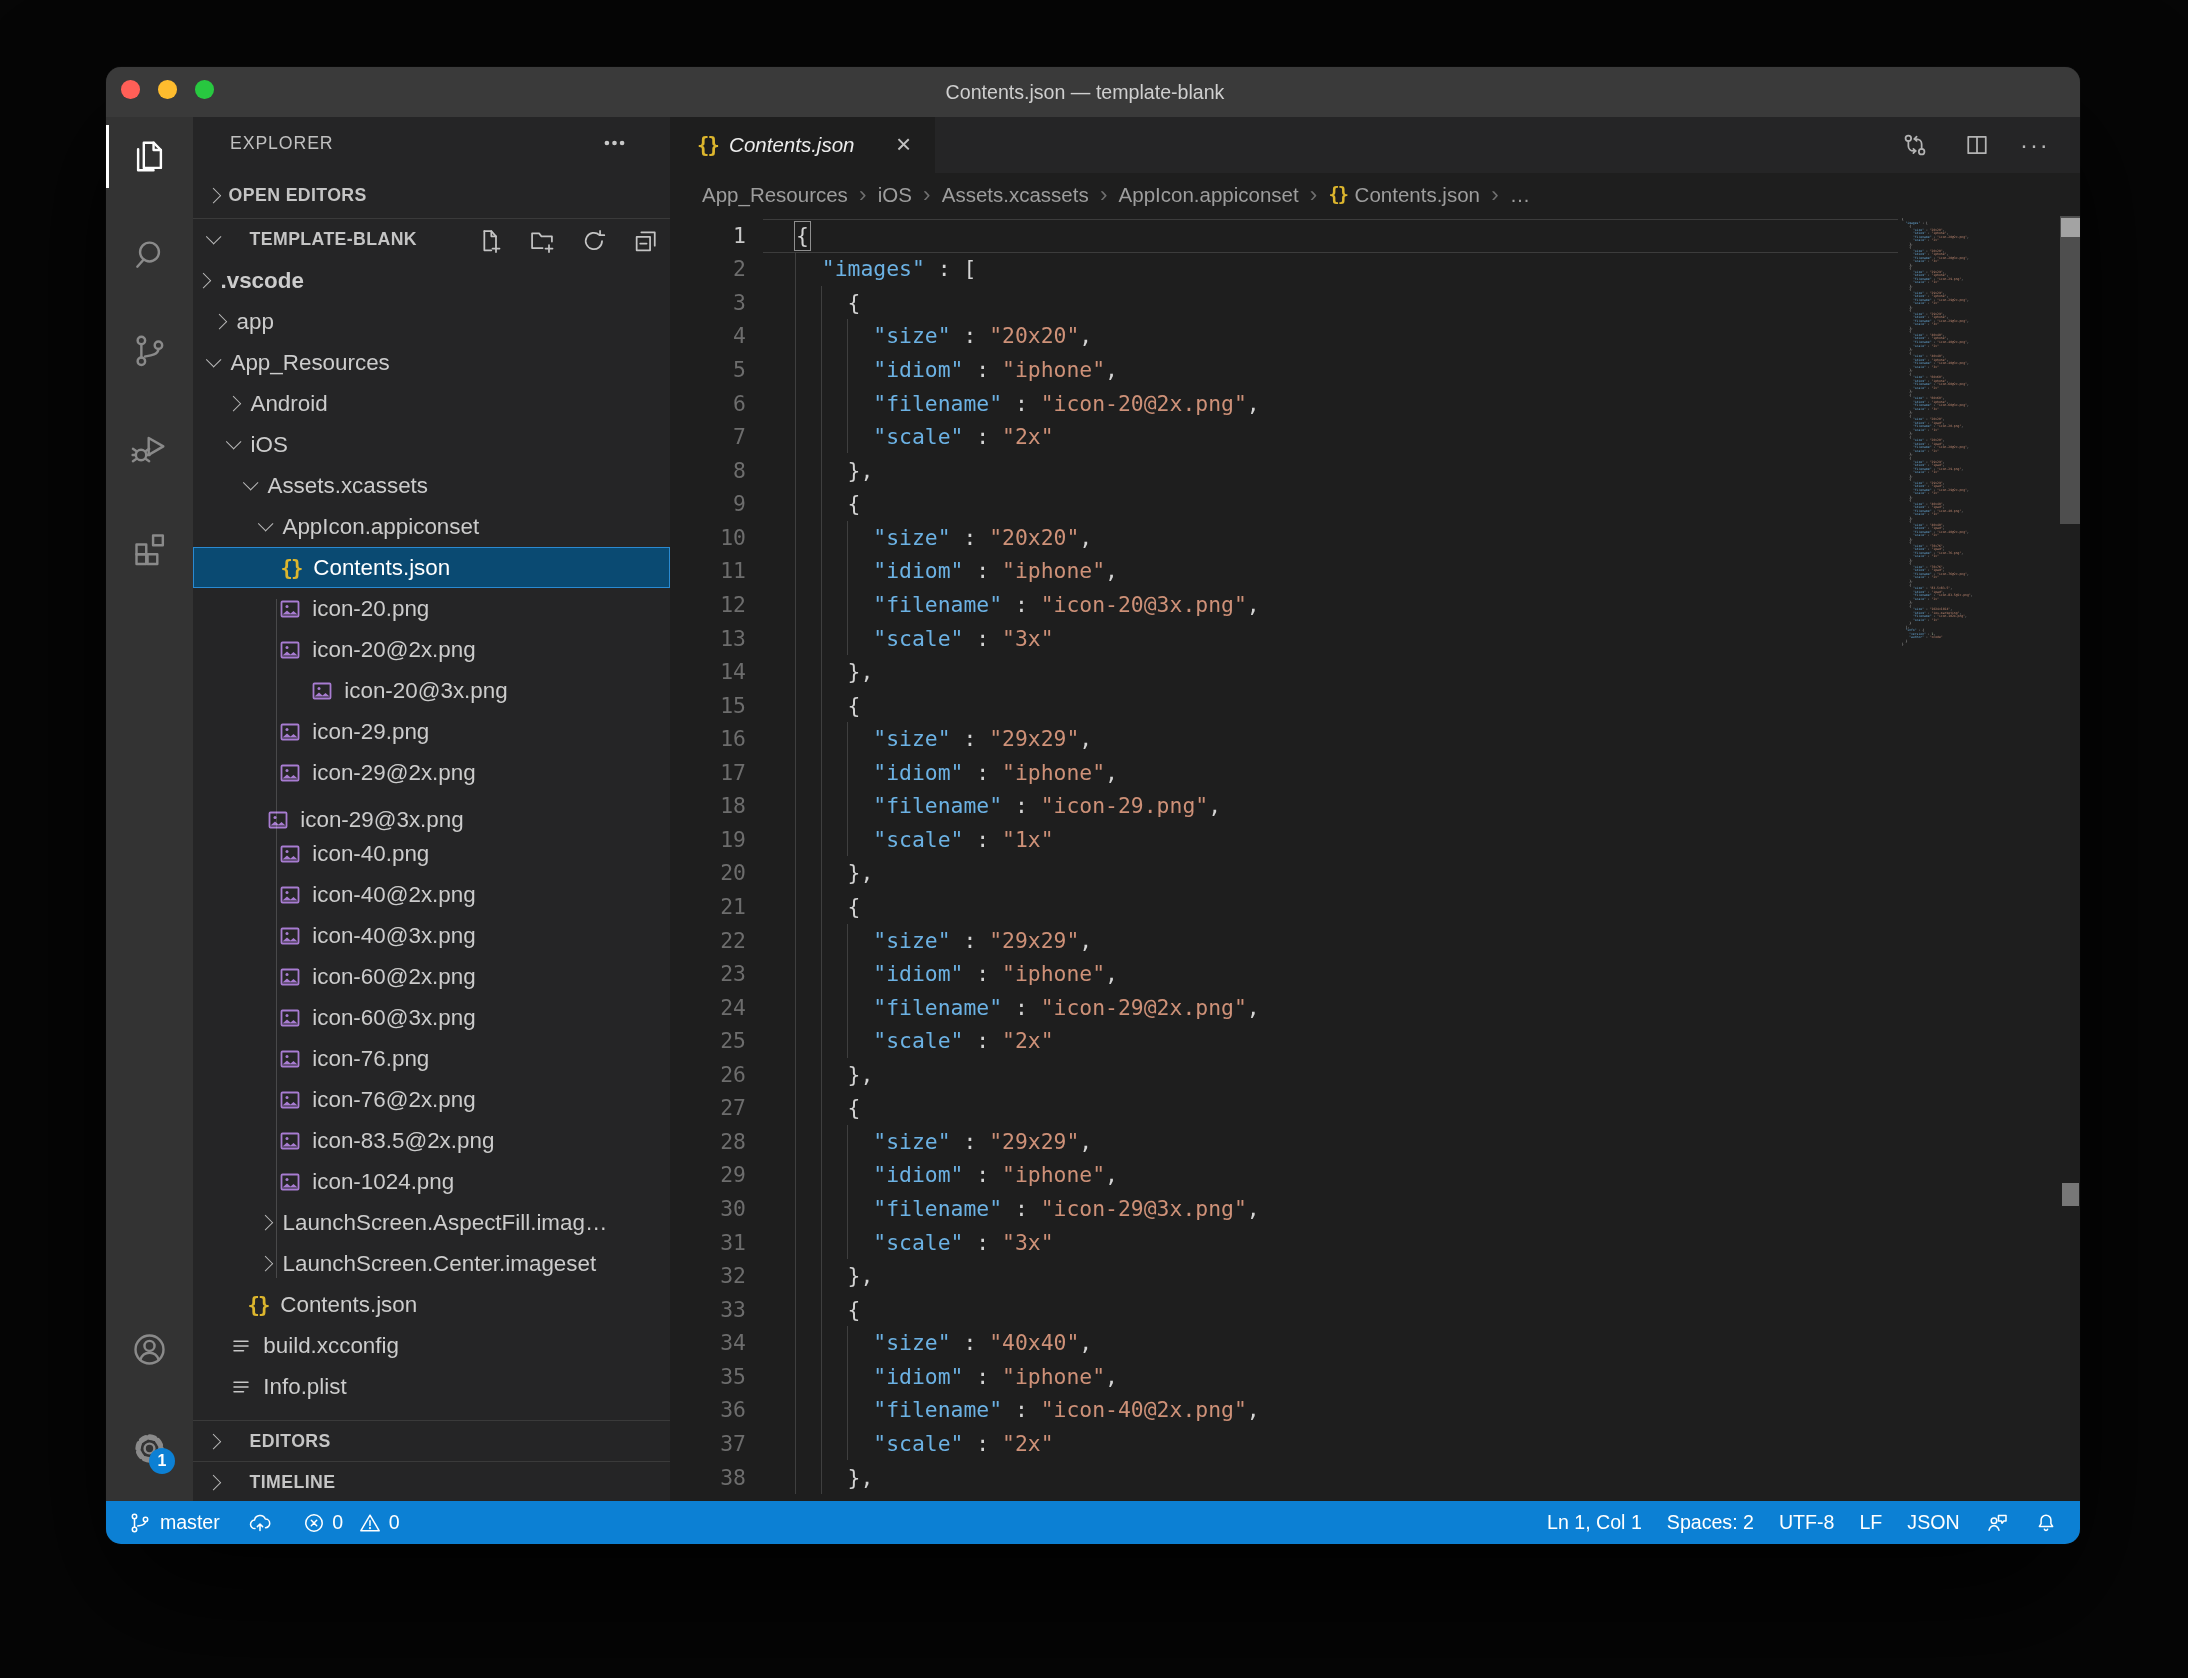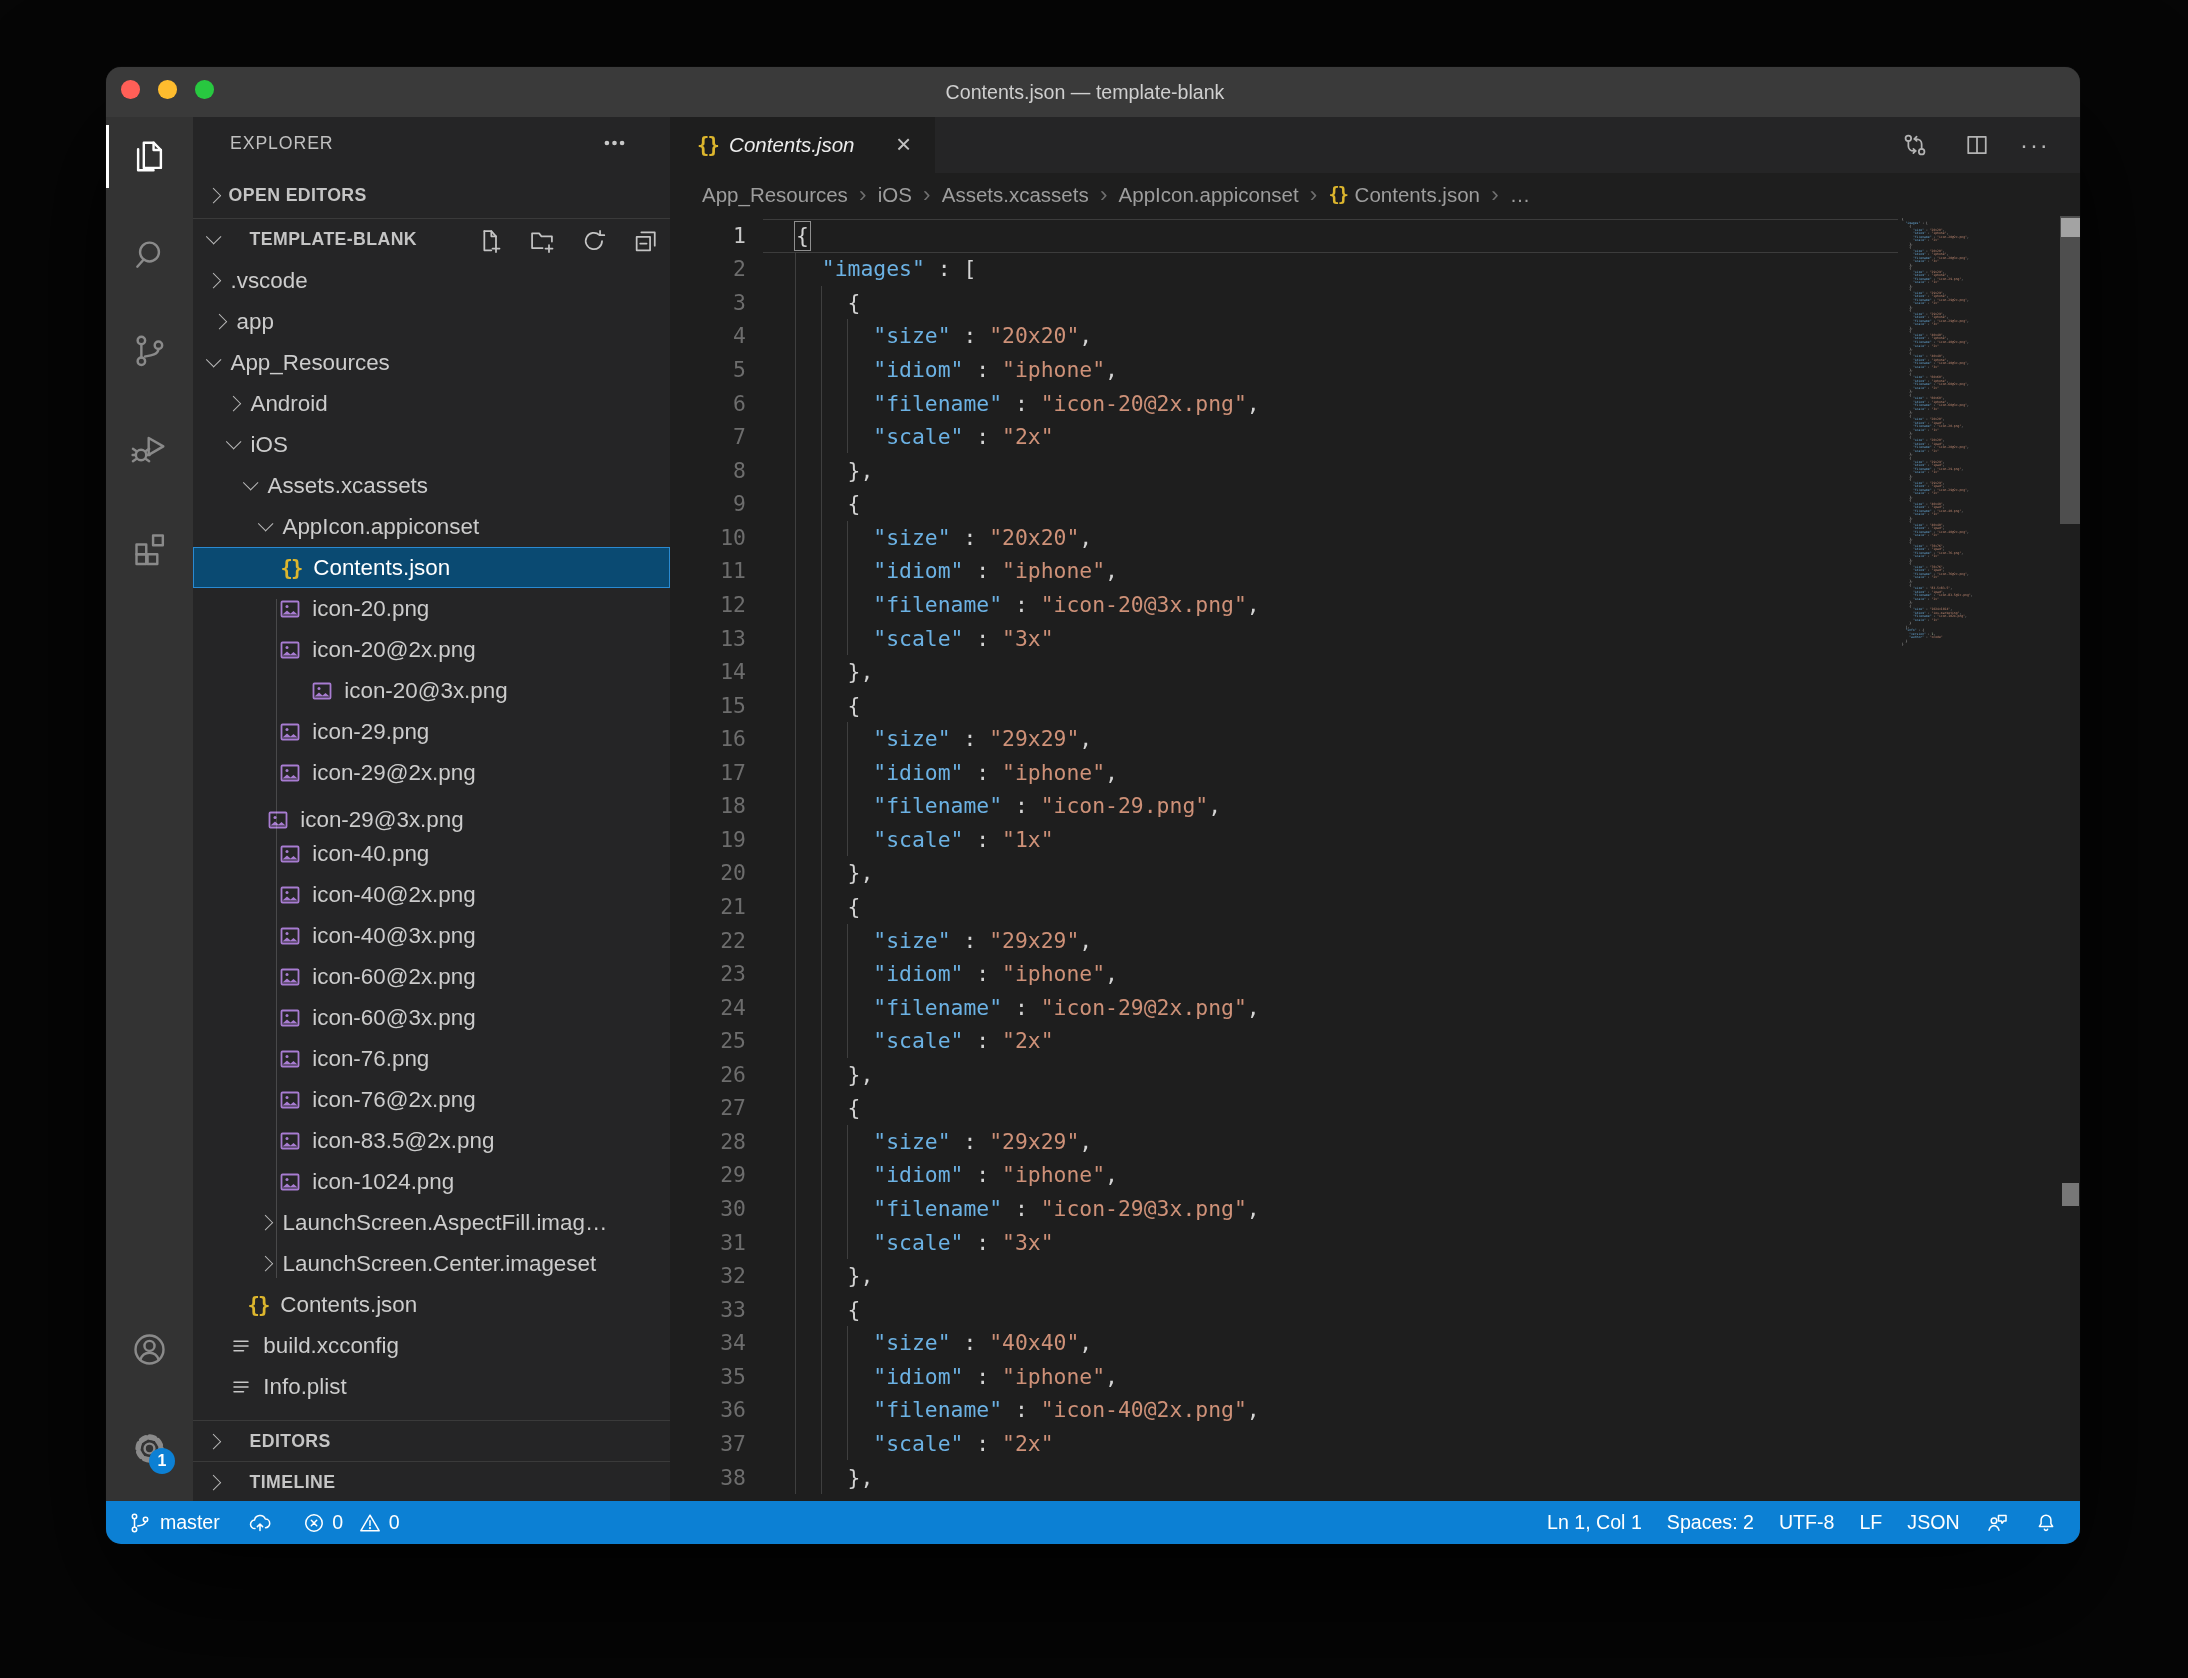--- a/index.html
+++ b/index.html
@@ -190,21 +190,21 @@
             <path d="M18.9 12a7 7 0 1 1-2.2-5.1"></path>
             <path d="M17.2 3.4V7h3.6"></path>
           </svg></div>
         <div class="sb-act" style="left: 439px;"><svg viewBox="0 0 24 24" fill="none" stroke="currentColor" stroke-width="1.5" stroke-linecap="round" stroke-linejoin="round">
             <path d="M8 4.5h11.5V16"></path>
             <rect x="4" y="8.5" width="11.5" height="11.5"></rect>
             <path d="M7 14.2h5.5"></path>
           </svg></div>
       </div>
     <div id="tree">
-        <div class="tree-row" style="top: 143px; padding-left: 15px;">
+        <div class="tree-row" style="top: 143px; padding-left: 5px; font-weight: bold;">
           <span class="chev r"></span>
           <span>.vscode</span>
         </div>
         <div class="tree-row" style="top: 184px; padding-left: 21px;">
           <span class="chev r"></span>
           <span>app</span>
         </div>
         <div class="tree-row" style="top: 225px; padding-left: 15px;">
           <span class="chev d"></span>
           <span>App_Resources</span>

